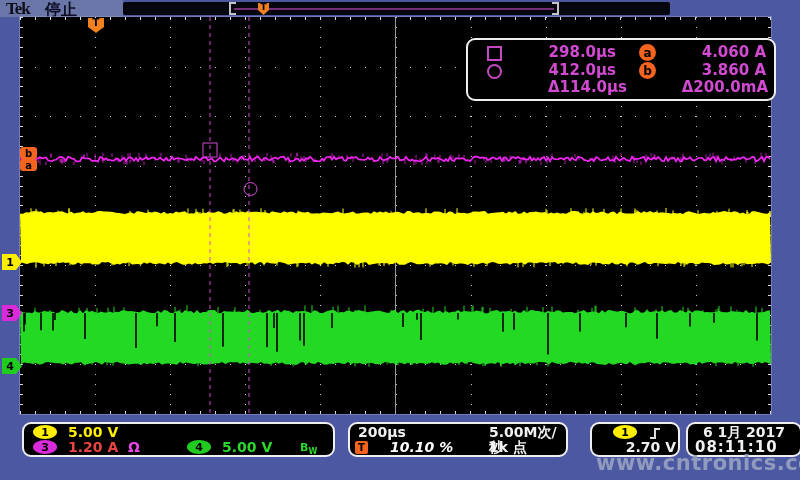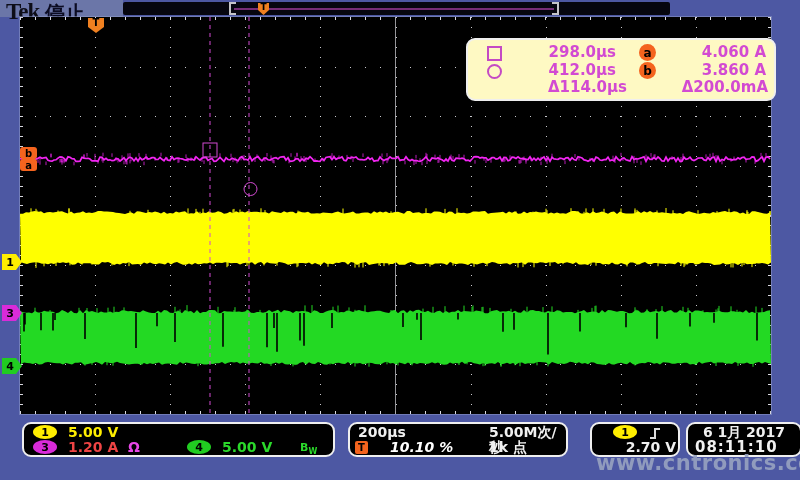--- a/index.html
+++ b/index.html
@@ -5,22 +5,22 @@
   html,body{margin:0;padding:0;}
   body{
     width:800px;height:480px;position:relative;overflow:hidden;
     background:#4d58a3;
     font-family:"DejaVu Sans","Liberation Sans",sans-serif;
     -webkit-font-smoothing:none;
   }
   
   .title-strip{position:absolute;left:0;top:0;width:123px;height:17px;background:#6b76a8;}
   .tek-logo{position:absolute;left:6px;top:-1px;font-family:"Liberation Serif","DejaVu Serif",serif;
-    font-weight:bold;font-size:23px;color:#0d0d18;letter-spacing:-1px;}
-  .run-status{position:absolute;left:45px;top:0px;font-size:20px;font-weight:bold;color:#0b0b22;}
+    font-weight:bold;font-size:17px;color:#0d0d18;letter-spacing:-1px;}
+  .run-status{position:absolute;left:45px;top:0px;font-size:16px;font-weight:bold;color:#0b0b22;}
   .record-bar{position:absolute;left:123px;top:2px;width:547px;height:13px;background:#06060f;border-radius:2px;}
   .bracket{position:absolute;top:0px;width:5px;height:9px;border:2px solid #c4c4c8;}
   .bracket.l{left:106px;border-right:none;}
   .bracket.r{left:429px;border-left:none;}
   .record-line{position:absolute;left:111px;top:6px;width:320px;height:2px;background:#762d76;}
   .rec-trig{position:absolute;left:135px;top:1px;width:11px;height:12px;background:#f08020;
     clip-path:polygon(0 0,100% 0,100% 58%,50% 100%,0 58%);
     display:flex;align-items:flex-start;justify-content:center;
     font-size:9px;font-weight:bold;color:#000;line-height:9px;}
   
@@ -44,21 +44,21 @@
     display:flex;align-items:flex-start;justify-content:center;
     font-size:10px;font-weight:bold;color:#000;line-height:10px;z-index:6;}
   .cursor-tag{position:absolute;left:20px;width:17px;height:12px;background:#f4641e;border-radius:3px;
     display:flex;align-items:center;justify-content:center;
     font-size:10px;font-weight:bold;color:#000;z-index:7;}
   .ch-marker{position:absolute;left:2px;width:20px;height:16px;
     clip-path:polygon(0 0,70% 0,100% 50%,70% 100%,0 100%);
     display:flex;align-items:center;justify-content:center;padding-right:4px;box-sizing:border-box;
     font-size:11px;font-weight:bold;color:#000;z-index:7;}
   
-  .cursor-box{position:absolute;left:466px;top:38px;width:306px;height:59px;background:#fef9c3;
+  .cursor-box{position:absolute;left:466px;top:38px;width:306px;height:59px;background:#000000;
     border:2px solid #efefef;border-radius:9px;z-index:20;font-weight:bold;font-size:15px;color:#d24ad2;}
   .cb-row{position:absolute;left:0;width:100%;height:18px;}
   .cb-sq{position:absolute;left:19px;top:3px;width:11px;height:11px;border:2px solid #c44ac4;}
   .cb-ci{position:absolute;left:19px;top:3px;width:11px;height:11px;border:2px solid #c44ac4;border-radius:50%;}
   .cb-time{position:absolute;left:48px;width:100px;text-align:right;}
   .cb-badge{position:absolute;left:171px;top:1px;width:17px;height:17px;border-radius:50%;background:#f4641e;
     display:flex;align-items:center;justify-content:center;font-size:12px;color:#000;}
   .cb-val{position:absolute;left:188px;width:110px;text-align:right;}
   .cb-dt{position:absolute;left:59px;width:100px;text-align:right;}
   .cb-dv{position:absolute;left:190px;width:110px;text-align:right;}

